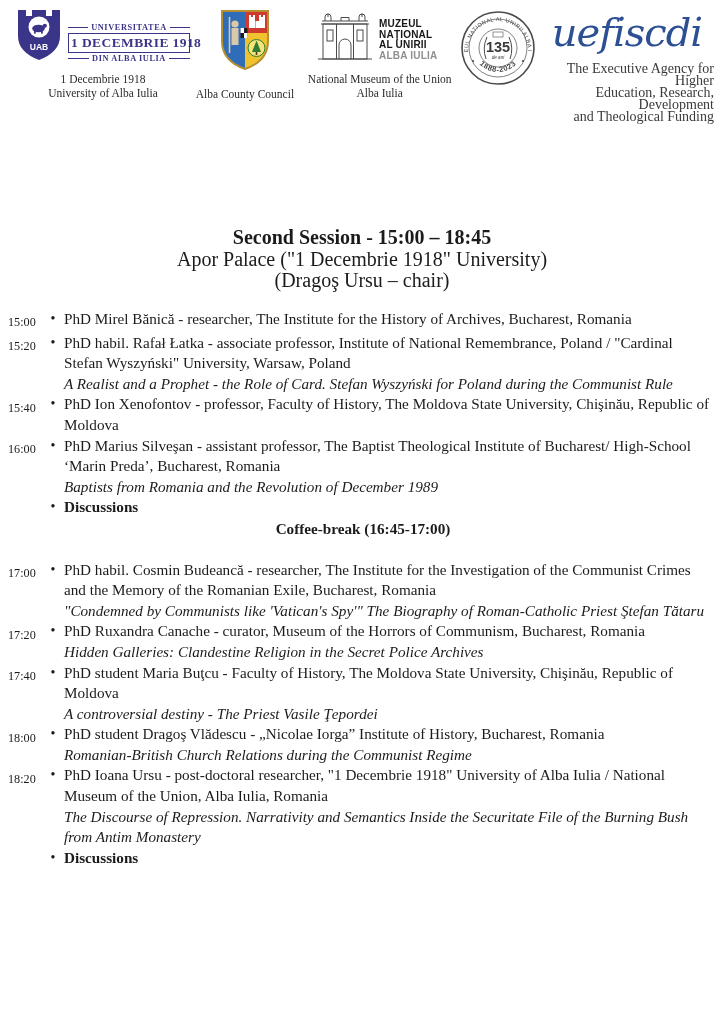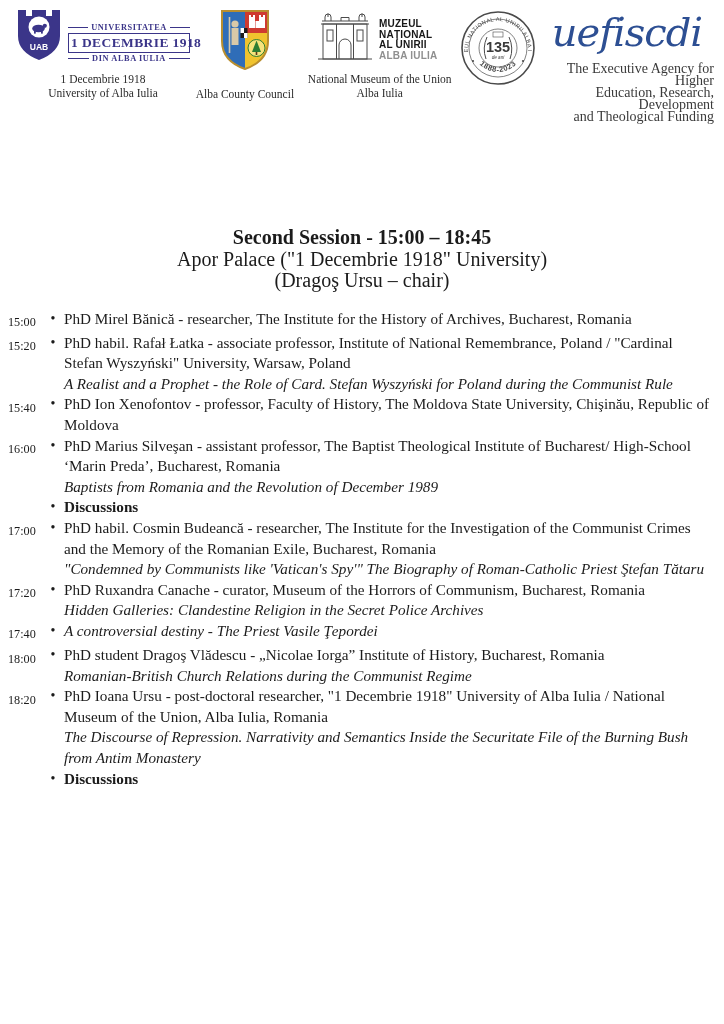--- a/index.html
+++ b/index.html
@@ -236,20 +236,21 @@
         <div class="talk-title">Baptists from Romania and the Revolution of December 1989</div>
       </div>
     </div>
 
     <div class="row">
       <span class="time"></span>
       <span class="bullet">•</span>
       <div class="content disc-label">Discussions</div>
     </div>
 
+    <div class="break">Coffee-break (16:45-17:00)</div>
 
     <div class="row">
       <span class="time">17:00</span>
       <span class="bullet">•</span>
       <div class="content">
         <div class="talk-speaker">PhD habil. Cosmin Budeancă - researcher, The Institute for the Investigation of the Communist Crimes and the Memory of the Romanian Exile, Bucharest, Romania</div>
         <div class="talk-title">"Condemned by Communists like 'Vatican's Spy'" The Biography of Roman-Catholic Priest Ştefan Tătaru</div>
       </div>
     </div>
 
@@ -259,20 +260,21 @@
       <div class="content">
         <div class="talk-speaker">PhD Ruxandra Canache - curator, Museum of the Horrors of Communism, Bucharest, Romania</div>
         <div class="talk-title">Hidden Galleries: Clandestine Religion in the Secret Police Archives</div>
       </div>
     </div>
 
     <div class="row">
       <span class="time">17:40</span>
       <span class="bullet">•</span>
       <div class="content">
+        <div class="talk-speaker">PhD student Maria Buţcu - Faculty of History, The Moldova State University, Chişinău, Republic of Moldova</div>
         <div class="talk-title">A controversial destiny - The Priest Vasile Ţepordei</div>
       </div>
     </div>
 
     <div class="row">
       <span class="time">18:00</span>
       <span class="bullet">•</span>
       <div class="content">
         <div class="talk-speaker">PhD student Dragoş Vlădescu - „Nicolae Iorga” Institute of History, Bucharest, Romania</div>
         <div class="talk-title">Romanian-British Church Relations during the Communist Regime</div>

